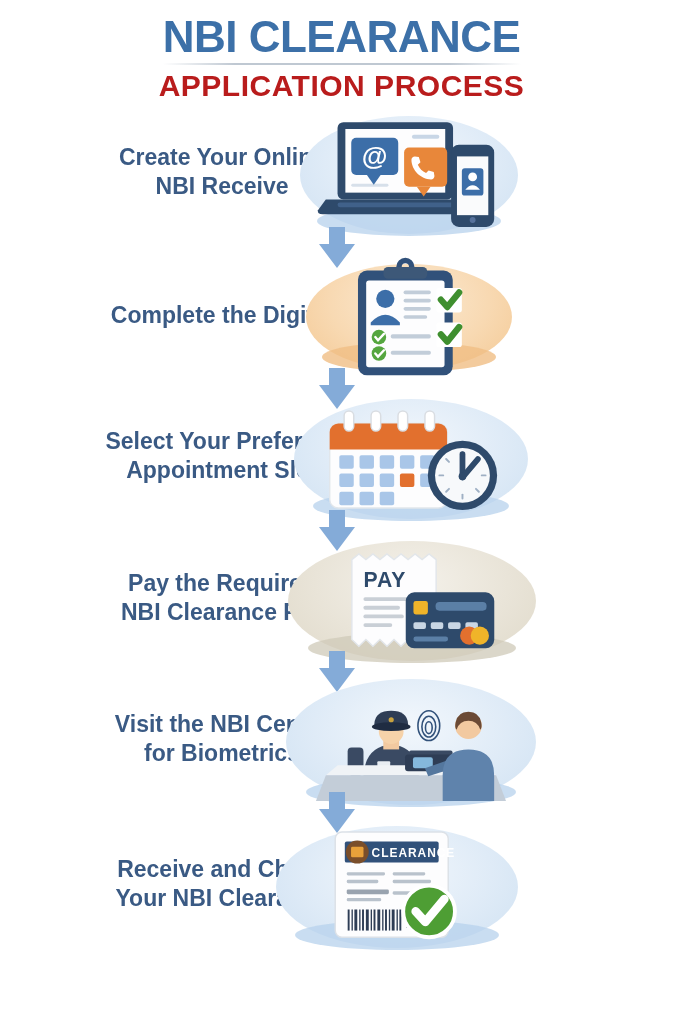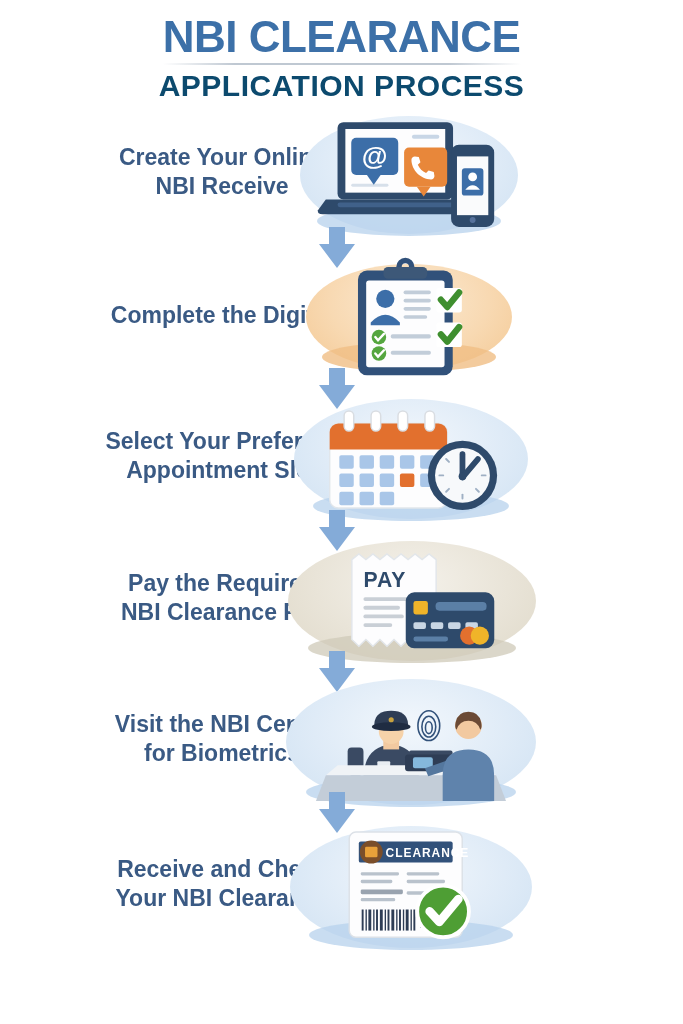--- a/index.html
+++ b/index.html
@@ -3,42 +3,42 @@
 <meta charset="utf-8">
 <style>
   html,body{margin:0;padding:0;background:#ffffff;}
   .page{position:relative;width:683px;height:1024px;margin:0 auto;background:#ffffff;
         font-family:Liberation Sans, sans-serif;overflow:hidden;}
   
   .header{position:absolute;top:14px;left:0;width:100%;text-align:center;}
   .title{font-size:44px;font-weight:bold;color:#3C70A8;letter-spacing:-0.5px;line-height:1.05;}
   .divider{width:358px;height:2px;margin:3px auto 4px auto;
            background:linear-gradient(to right,rgba(180,190,200,0),#BFC8D2 20%,#BFC8D2 80%,rgba(180,190,200,0));}
-  .subtitle{font-size:30px;font-weight:bold;color:#0c4a6e;letter-spacing:0.5px;}
+  .subtitle{font-size:30px;font-weight:bold;color:#b91c1c;letter-spacing:0.5px;}
   
   .step{position:absolute;left:0;width:100%;height:134px;}
   .step-label{position:absolute;left:62px;width:320px;top:50%;transform:translateY(-56%);
               text-align:center;font-size:23px;font-weight:bold;color:#3A5A84;line-height:1.24;}
   .bubble{position:absolute;top:50%;transform:translate(0,-50%);border-radius:50%;
           display:flex;align-items:center;justify-content:center;}
   .bubble svg{position:relative;z-index:2;overflow:visible;}
   .bubble::after{content:"";position:absolute;left:8%;bottom:-2px;width:84%;height:30px;
                  border-radius:50%;z-index:0;}
   .tint-blue{background:radial-gradient(ellipse at 50% 38%,#F2F7FC 0%,#DFEBF7 55%,#CFE1F2 100%);}
   .tint-blue::after{background:#B7D1EC;opacity:.75;}
   .tint-orange{background:radial-gradient(ellipse at 50% 35%,#FBEAD3 0%,#F8D9B2 55%,#F3C893 100%);}
   .tint-orange::after{background:#F0BE84;opacity:.8;}
   .tint-beige{background:radial-gradient(ellipse at 50% 35%,#F4F1EA 0%,#E9E4D8 55%,#DFD9C9 100%);text-align:right;}
   .tint-beige::after{background:#CFC9B8;opacity:.75;}
   .b1{left:300px;width:218px;height:118px;}
   .b2{left:306px;width:206px;height:106px;}
   .b3{left:294px;width:234px;height:120px;}
   .b4{left:288px;width:248px;height:120px;}
   .b5{left:286px;width:250px;height:126px;}
-  .b6{left:290px;width:242px;height:122px;}
+  .b6{left:276px;width:242px;height:122px;}
   .s1{top:108px;} .s2{top:250px;} .s3{top:392px;} .s4{top:534px;} .s5{top:675px;} .s6{top:820px;}
   
   .arrow{position:absolute;left:315px;width:44px;height:42px;}
   .a1{top:227px;} .a2{top:368px;} .a3{top:510px;} .a4{top:651px;} .a5{top:792px;}
 </style>
 </head>
 <body>
 
 <div class="page">
 

